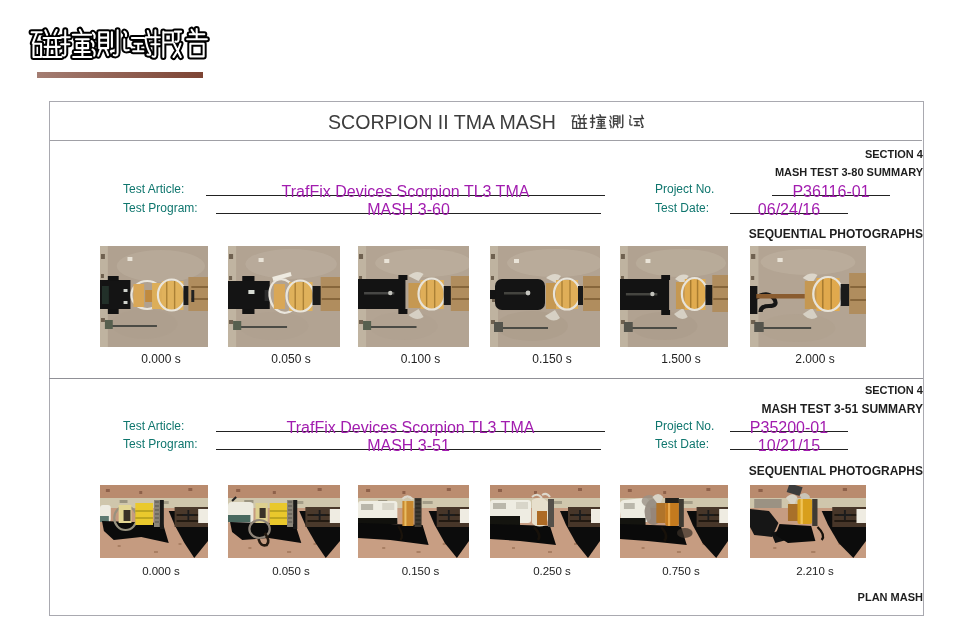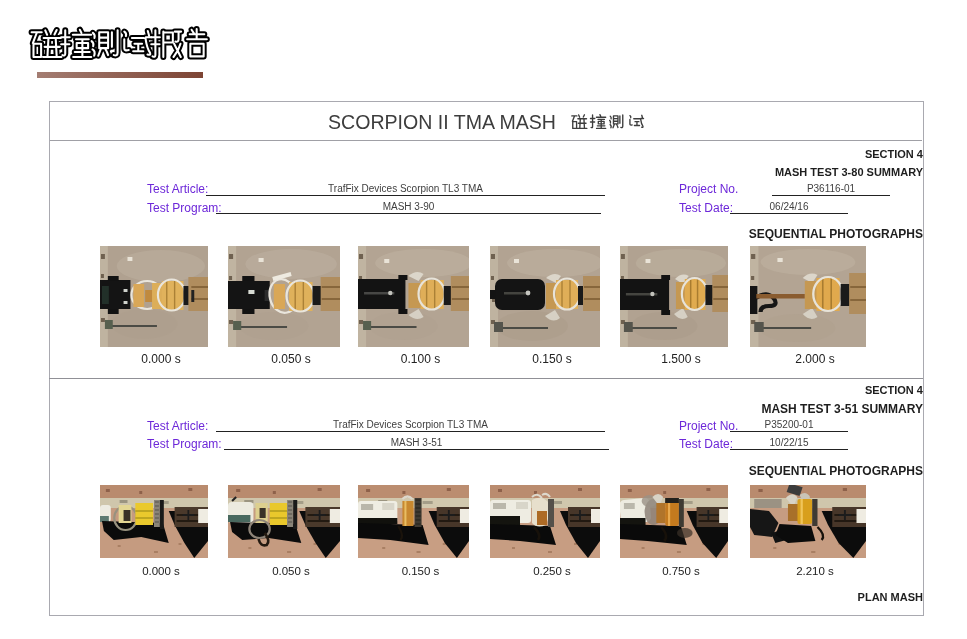--- a/index.html
+++ b/index.html
@@ -1,20 +1,20 @@
 <!DOCTYPE html>
 <html><head>
 <meta charset="utf-8">
 <style>
 html,body{margin:0;padding:0;background:#ffffff;}
 body{width:967px;height:639px;position:relative;overflow:hidden;
   font-family:"Liberation Sans",sans-serif;}
 .abs{position:absolute;}
-.lbl{font-size:12px;color:#6d28d9;margin-left:24px;}
-.ul{border-bottom:1px solid #222;text-align:center;font-size:10px;color:#404040;height:12px;}
+.lbl{font-size:12px;color:#0f766e;}
+.ul{border-bottom:1px solid #222;text-align:center;font-size:16px;color:#a21caf;height:12px;}
 .bold{font-weight:bold;}
 .ctr{text-align:right;width:874px;left:49px;color:#1e1e1e;}
 .tm{font-size:12px;color:#222;text-align:center;}
 .tm2{font-size:11.5px;color:#222;text-align:center;}
 </style>
 </head>
 <body>
 
 <div class="abs" style="left:28px;top:24px;width:184px;height:40px;">
 <svg width="184" height="40" viewBox="0 0 575 126">
@@ -67,21 +67,21 @@
 
 <div class="abs ctr bold" style="top:148px;font-size:11px;">SECTION 4</div>
 <div class="abs ctr bold" style="top:166px;font-size:11px;">MASH TEST 3-80 SUMMARY</div>
 
 <div class="abs lbl" style="left:123px;top:182px;">Test Article:</div>
 <div class="abs ul" style="left:206px;top:183px;width:399px;">TrafFix Devices Scorpion TL3 TMA</div>
 <div class="abs lbl" style="left:655px;top:182px;">Project No.</div>
 <div class="abs ul" style="left:772px;top:183px;width:118px;">P36116-01</div>
 
 <div class="abs lbl" style="left:123px;top:201px;">Test Program:</div>
-<div class="abs ul" style="left:216px;top:201px;width:385px;">MASH 3-90</div>
+<div class="abs ul" style="left:216px;top:201px;width:385px;">MASH 3-60</div>
 <div class="abs lbl" style="left:655px;top:201px;">Test Date:</div>
 <div class="abs ul" style="left:730px;top:201px;width:118px;">06/24/16</div>
 
 <div class="abs ctr bold" style="top:227px;font-size:12px;">SEQUENTIAL PHOTOGRAPHS</div>
 
 <div class="abs" style="left:100px;top:246px;width:108px;height:101px;">
 <svg width="108" height="101" viewBox="0 0 110 101" preserveAspectRatio="none">
 <rect width="110" height="101" fill="#b0a190"></rect>
 <ellipse cx="62" cy="20" rx="45" ry="16" fill="#c9bfae" opacity="0.28"></ellipse>
 <ellipse cx="45" cy="78" rx="34" ry="15" fill="#a89a89" opacity="0.2"></ellipse>
@@ -271,23 +271,23 @@
 
 <div class="abs ctr bold" style="top:384px;font-size:11px;">SECTION 4</div>
 <div class="abs ctr bold" style="top:402px;font-size:12px;">MASH TEST 3-51 SUMMARY</div>
 
 <div class="abs lbl" style="left:123px;top:419px;">Test Article:</div>
 <div class="abs ul" style="left:216px;top:419px;width:389px;">TrafFix Devices Scorpion TL3 TMA</div>
 <div class="abs lbl" style="left:655px;top:419px;">Project No.</div>
 <div class="abs ul" style="left:730px;top:419px;width:118px;">P35200-01</div>
 
 <div class="abs lbl" style="left:123px;top:437px;">Test Program:</div>
-<div class="abs ul" style="left:224px;top:437px;width:385px;">MASH 3-51</div>
+<div class="abs ul" style="left:216px;top:437px;width:385px;">MASH 3-51</div>
 <div class="abs lbl" style="left:655px;top:437px;">Test Date:</div>
-<div class="abs ul" style="left:730px;top:437px;width:118px;">10/22/15</div>
+<div class="abs ul" style="left:730px;top:437px;width:118px;">10/21/15</div>
 
 <div class="abs ctr bold" style="top:464px;font-size:12px;">SEQUENTIAL PHOTOGRAPHS</div>
 
 <div class="abs" style="left:100px;top:485px;width:108px;height:73px;">
 <svg width="108" height="73" viewBox="0 0 110 73" preserveAspectRatio="none">
 <rect width="110" height="73" fill="#c59b80"></rect>
 <rect width="110" height="14" fill="#b98b6e"></rect>
 <rect y="13" width="110" height="10" fill="#cfc6ac"></rect>
 <rect x="20" y="15" width="8" height="3" fill="#9b9480"></rect>
       <rect x="60" y="16" width="10" height="3" fill="#a49d88"></rect>

